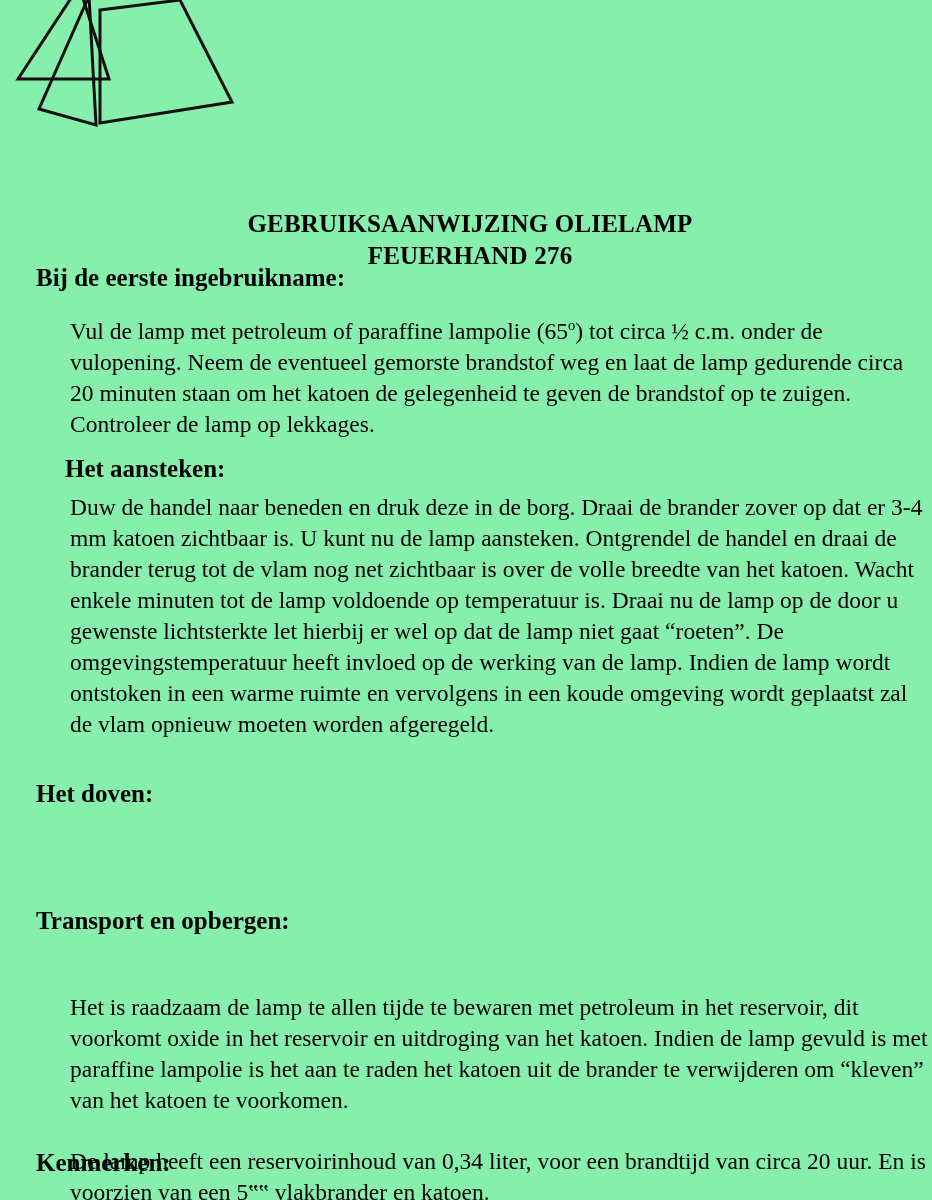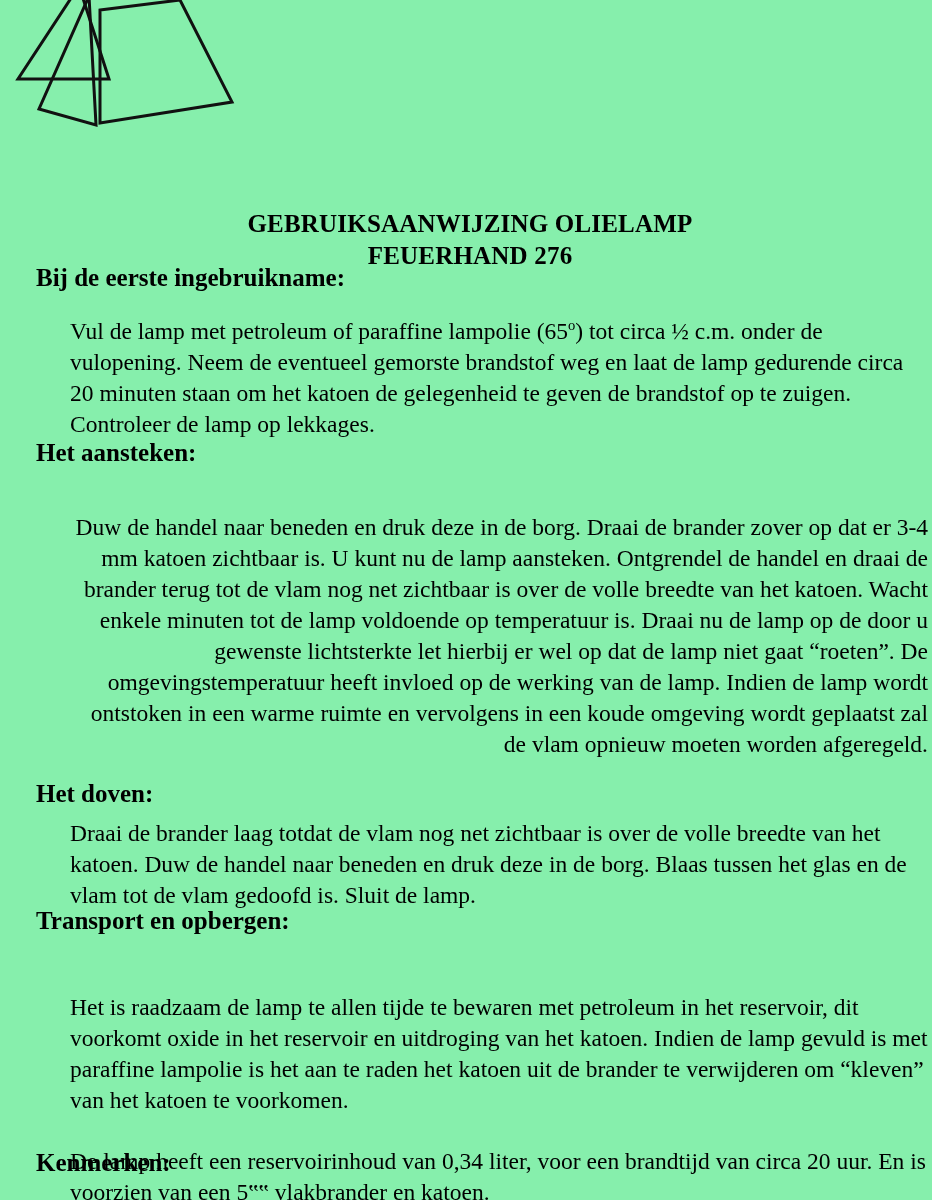--- a/index.html
+++ b/index.html
@@ -51,36 +51,36 @@
   .heading {
     position: absolute;
     left: 0px;
     font-weight: bold;
     font-size: 25px;
     line-height: 1.1;
     white-space: nowrap;
     padding-left: 36px;
   }
   .h-first   { top: 264px; }
-  .h-light   { top: 439px; }
+  .h-light   { top: 455px; margin-left: 29px; }
   .h-extinguish { top: 780px; font-family: Liberation Serif, serif; }
   .h-transport  { top: 907px; }
   .h-features   { top: 1149px; text-align: right; }
 
   
   .para {
     position: absolute;
     left: 70px;
     width: 858px;
     font-size: 23.5px;
     line-height: 31px;
     text-align: left;
   }
   .p-first      { top: 316px; }
-  .p-light      { top: 512px; text-align: right; }
+  .p-light      { top: 492px; }
   .p-extinguish { top: 818px; }
   .p-transport  { top: 960px; margin-top: 32px; }
   .p-features   { top: 1146px; }
 
   sup.deg {
     font-size: 0.62em;
     vertical-align: super;
     line-height: 0;
   }
 </style>
@@ -105,21 +105,20 @@
     <span class="title-line">FEUERHAND 276</span>
   </div>
 
   <div class="heading h-first">Bij de eerste ingebruikname:</div>
   <div class="para p-first"><span>Vul de lamp met petroleum of paraffine lampolie (65</span><sup class="deg">o</sup><span>) tot circa ½ c.m. onder de vulopening. Neem de eventueel gemorste brandstof weg en laat de lamp gedurende circa 20 minuten staan om het katoen de gelegenheid te geven de brandstof op te zuigen. Controleer de lamp op lekkages.</span></div>
 
   <div class="heading h-light">Het aansteken:</div>
   <div class="para p-light">Duw de handel naar beneden en druk deze in de borg. Draai de brander zover op dat er 3-4 mm katoen zichtbaar is. U kunt nu de lamp aansteken. Ontgrendel de handel en draai de brander terug tot de vlam nog net zichtbaar is over de volle breedte van het katoen. Wacht enkele minuten tot de lamp voldoende op temperatuur is. Draai nu de lamp op de door u gewenste lichtsterkte let hierbij er wel op dat de lamp niet gaat “roeten”. De omgevingstemperatuur heeft invloed op de werking van de lamp. Indien de lamp wordt ontstoken in een warme ruimte en vervolgens in een koude omgeving wordt geplaatst zal de vlam opnieuw moeten worden afgeregeld.</div>
 
   <div class="heading h-extinguish">Het doven:</div>
-  <div class="para p-extinguish">Draai de brander laag totdat de vlam nog net zichtbaar is over de volle breedte van het katoen. Duw de handel naar beneden en druk deze in de borg. Blaas tussen het glas en de vlam tot de vlam gedoofd is. Sluit de lamp.</div>
 
   <div class="heading h-transport">Transport en opbergen:</div>
   <div class="para p-transport">Het is raadzaam de lamp te allen tijde te bewaren met petroleum in het reservoir, dit voorkomt oxide in het reservoir en  uitdroging van het katoen. Indien de lamp gevuld is met paraffine lampolie is het aan te raden het katoen uit de brander te verwijderen om “kleven” van het katoen te voorkomen.</div>
 
   <div class="heading h-features">Kenmerken:</div>
   <div class="para p-features">De lamp heeft een reservoirinhoud van 0,34 liter, voor een brandtijd van circa 20 uur. En is voorzien van een 5‟‟ vlakbrander en katoen.</div>
 
 </div>
 
 </body></html>

